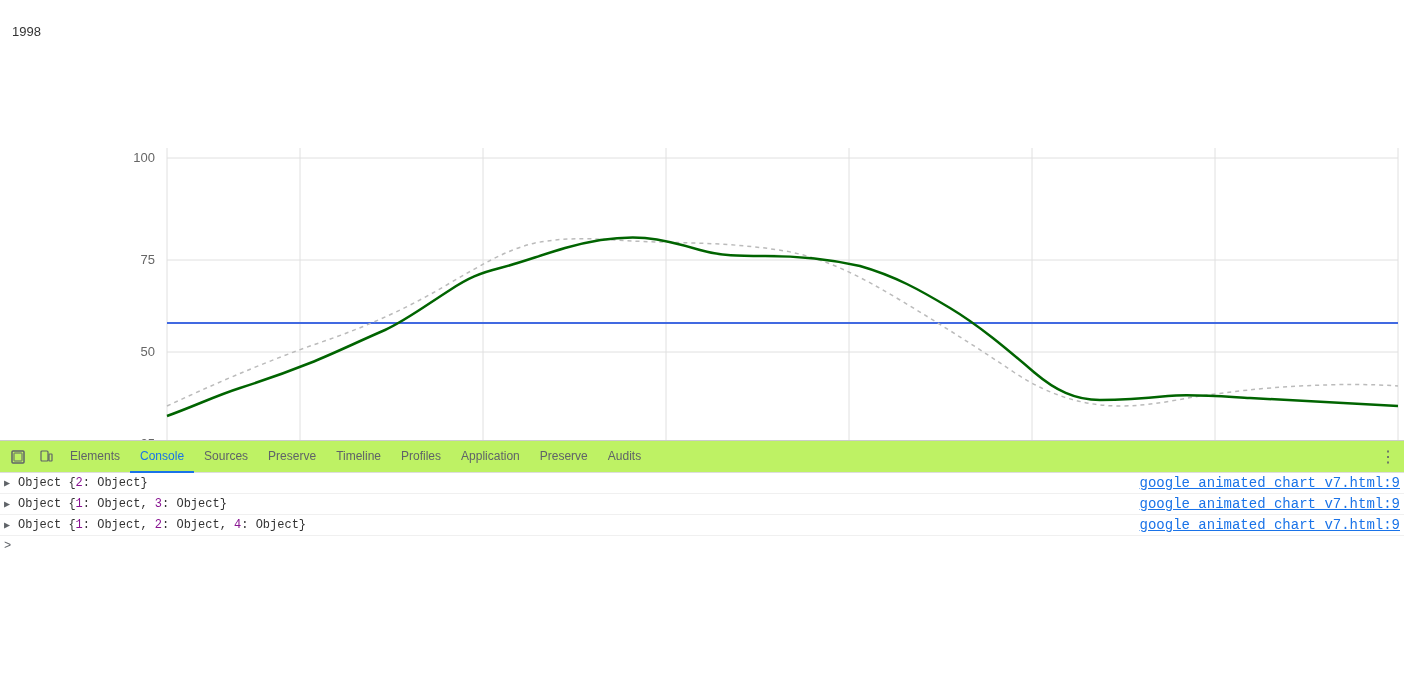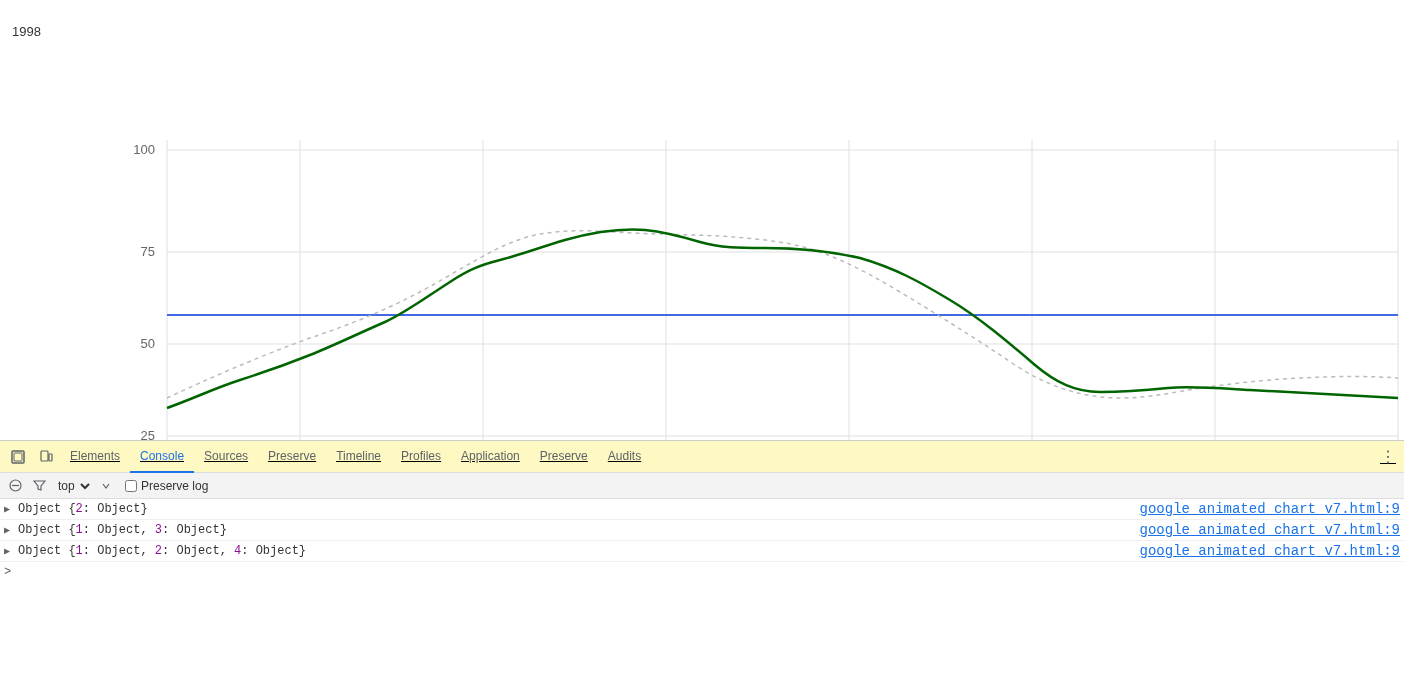--- a/index.html
+++ b/index.html
@@ -8,21 +8,21 @@
     #year-label {
       position: absolute;
       top: 24px;
       left: 12px;
       font-size: 13px;
       color: #333;
     }
 
     #chart-area {
       position: absolute;
-      top: 20px;
+      top: 28px;
       left: 0;
       width: 1404px;
       height: 430px;
     }
 
     
     #devtools-panel {
       position: absolute;
       top: 440px;
       left: 0;
@@ -31,24 +31,23 @@
       border-top: 1px solid #ccc;
       background: #f3f3f3;
       display: flex;
       flex-direction: column;
     }
 
     #devtools-tabs {
       display: flex;
       align-items: center;
       height: 32px;
-      background: #fef9c3;
+      background: #bef264;
       border-bottom: 1px solid #ddd;
       padding: 0 4px;
-      text-decoration: underline;
     }
 
     .dt-icon-btn {
       width: 28px;
       height: 28px;
       display: flex;
       align-items: center;
       justify-content: center;
       cursor: pointer;
       color: #5f6368;
@@ -280,45 +279,20 @@
       <span>Preserve</span>
     </div>
     <div class="dt-tab">
       <span>Audits</span>
     </div>
 
     <div class="dt-tab-spacer"></div>
     <div class="dt-menu-btn">⋮</div>
   </div>
 
-  <div id="devtools-toolbar">
-    <div class="tb-icon" title="Clear console">
-      <svg width="13" height="13" viewBox="0 0 13 13" fill="none">
-        <circle cx="6.5" cy="6.5" r="5.5" stroke="#5f6368" stroke-width="1.2" fill="none"></circle>
-        <line x1="3" y1="6.5" x2="10" y2="6.5" stroke="#5f6368" stroke-width="1.2"></line>
-      </svg>
-    </div>
-    <div class="tb-icon" title="Filter">
-      <svg width="13" height="13" viewBox="0 0 13 13" fill="none">
-        <path d="M1 2h11l-4 5v4l-3-1V7L1 2z" stroke="#5f6368" stroke-width="1.2" fill="none"></path>
-      </svg>
-    </div>
-    <select id="top-select">
-      <option>top</option>
-    </select>
-    <div class="tb-icon">
-      <svg width="8" height="8" viewBox="0 0 8 8" fill="none">
-        <path d="M1 2l3 4 3-4" stroke="#5f6368" stroke-width="1.2" fill="none"></path>
-      </svg>
-    </div>
-    <div id="preserve-log-container">
-      <input type="checkbox" id="preserve-log-cb" style="">
-      <label for="preserve-log-cb" id="preserve-log-label">Preserve log</label>
-    </div>
-  </div>
 
   <div id="console-output">
     <div class="console-row">
       <span class="expand-arrow">▶</span>
       <span class="row-text">
         Object {<span class="prop-key">2</span>: Object}
       </span>
       <span class="row-link">google_animated_chart_v7.html:9</span>
     </div>
     <div class="console-row">

